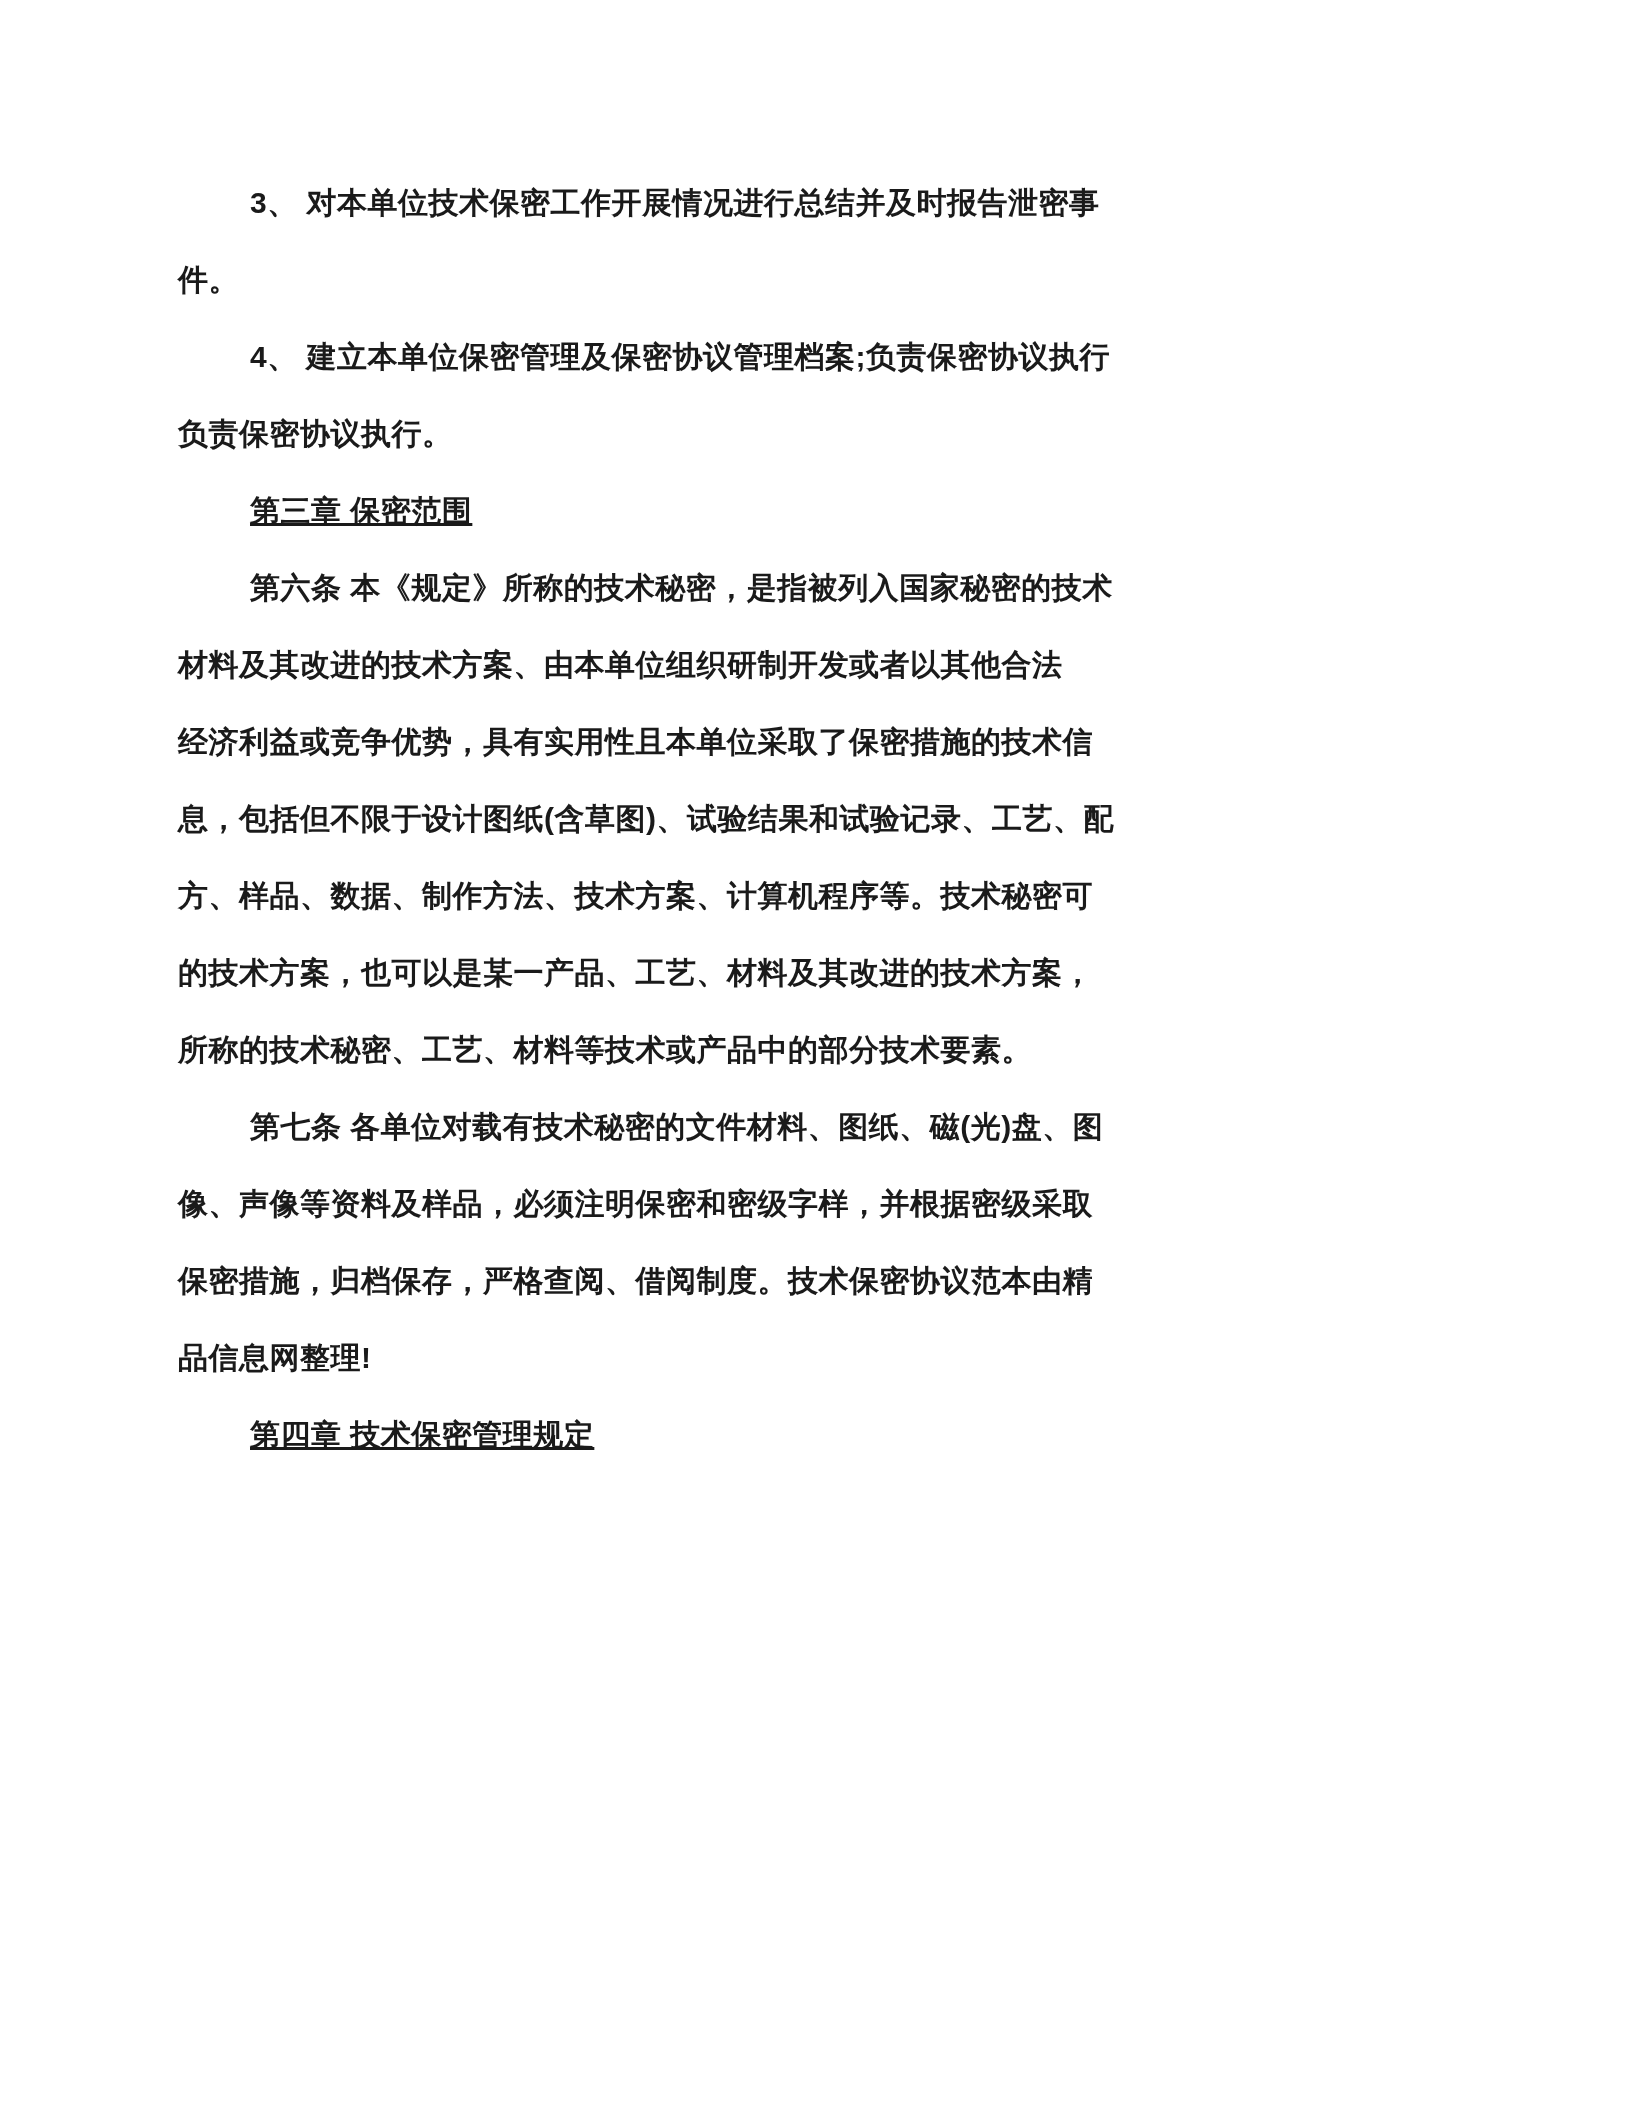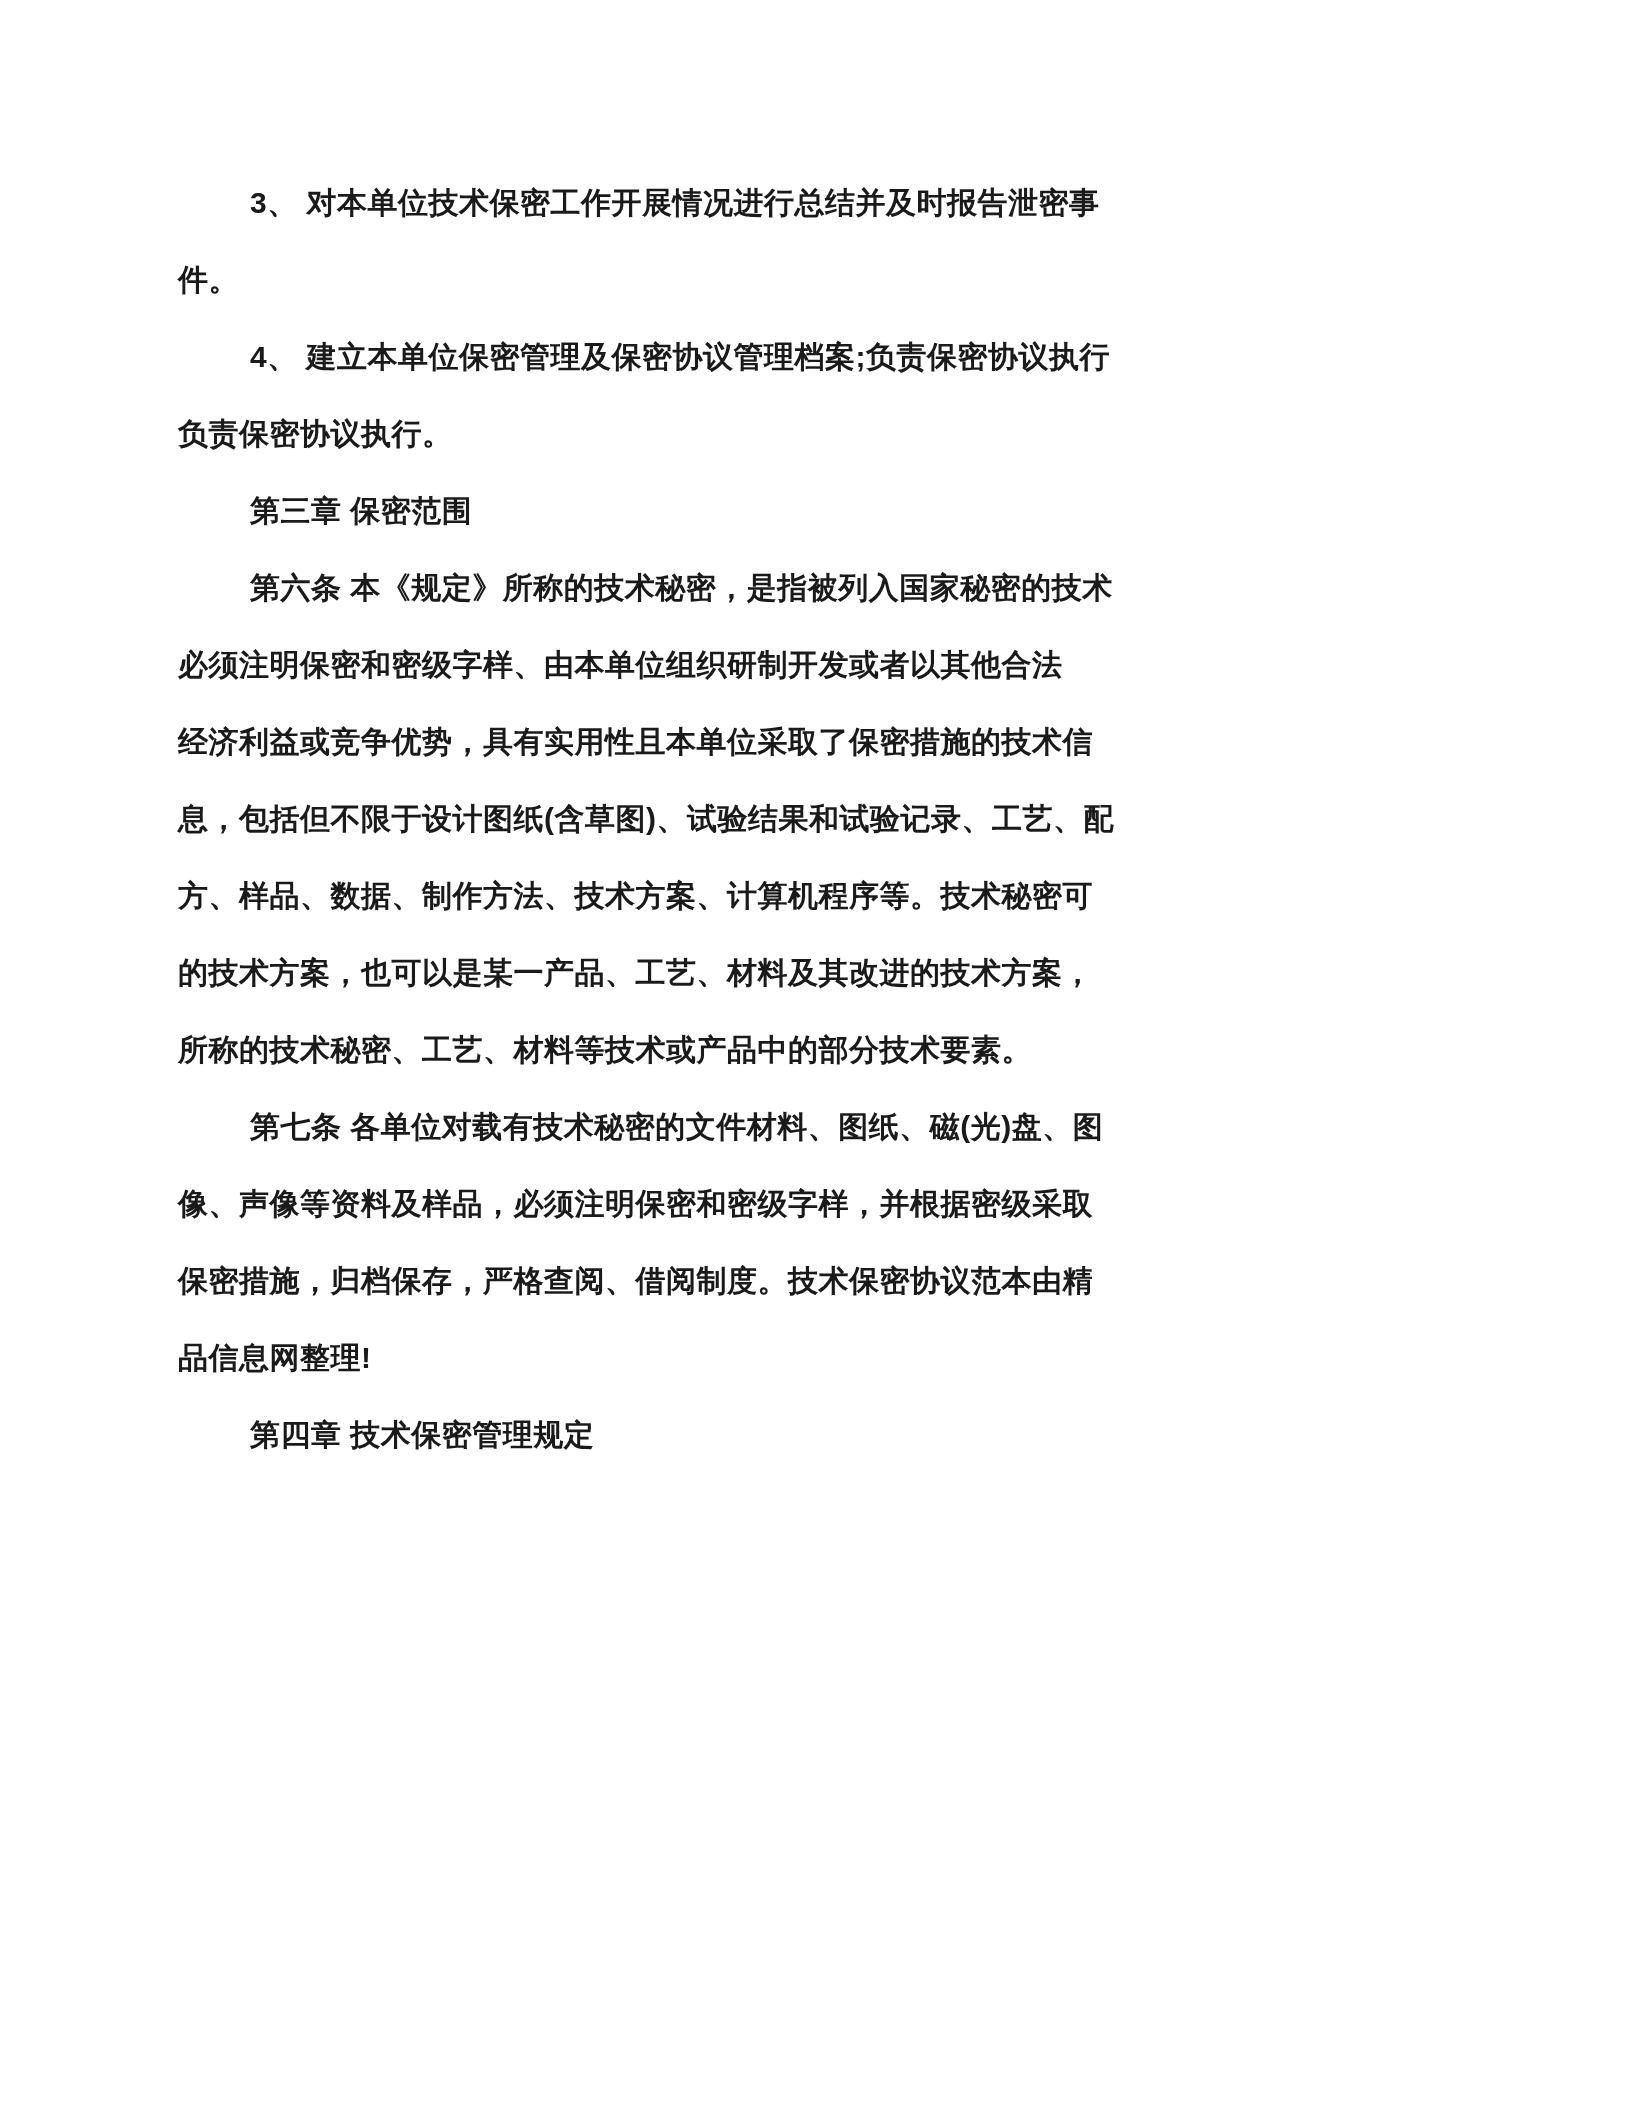--- a/index.html
+++ b/index.html
@@ -33,41 +33,42 @@
     line-height: 77px;
     color: #1a1a1a;
     white-space: nowrap;
     letter-spacing: 0.5px;
   }
   .line.indent {
     padding-left: 72px;
   }
   .block.heading .line {
     font-weight: 700;
+    text-decoration: underline;
   }
 </style>
 </head>
 <body>
 
 <div class="document-page" style="background: rgb(255, 255, 255); margin-top: 38px;">
   <div class="content" style="color: rgb(26, 26, 26);">
       <div class="block paragraph">
         <div class="line indent">3、 对本单位技术保密工作开展情况进行总结并及时报告泄密事</div>
         <div class="line">件。</div>
       </div>
       <div class="block paragraph">
         <div class="line indent">4、 建立本单位保密管理及保密协议管理档案;负责保密协议执行</div>
         <div class="line">负责保密协议执行。</div>
       </div>
       <div class="block heading">
         <div class="line indent">第三章 保密范围</div>
       </div>
       <div class="block paragraph">
         <div class="line indent">第六条 本《规定》所称的技术秘密，是指被列入国家秘密的技术</div>
-        <div class="line">必须注明保密和密级字样、由本单位组织研制开发或者以其他合法</div>
+        <div class="line">材料及其改进的技术方案、由本单位组织研制开发或者以其他合法</div>
         <div class="line">经济利益或竞争优势，具有实用性且本单位采取了保密措施的技术信</div>
         <div class="line">息，包括但不限于设计图纸(含草图)、试验结果和试验记录、工艺、配</div>
         <div class="line">方、样品、数据、制作方法、技术方案、计算机程序等。技术秘密可</div>
         <div class="line">的技术方案，也可以是某一产品、工艺、材料及其改进的技术方案，</div>
         <div class="line">所称的技术秘密、工艺、材料等技术或产品中的部分技术要素。</div>
       </div>
       <div class="block paragraph">
         <div class="line indent">第七条 各单位对载有技术秘密的文件材料、图纸、磁(光)盘、图</div>
         <div class="line">像、声像等资料及样品，必须注明保密和密级字样，并根据密级采取</div>
         <div class="line">保密措施，归档保存，严格查阅、借阅制度。技术保密协议范本由精</div>

